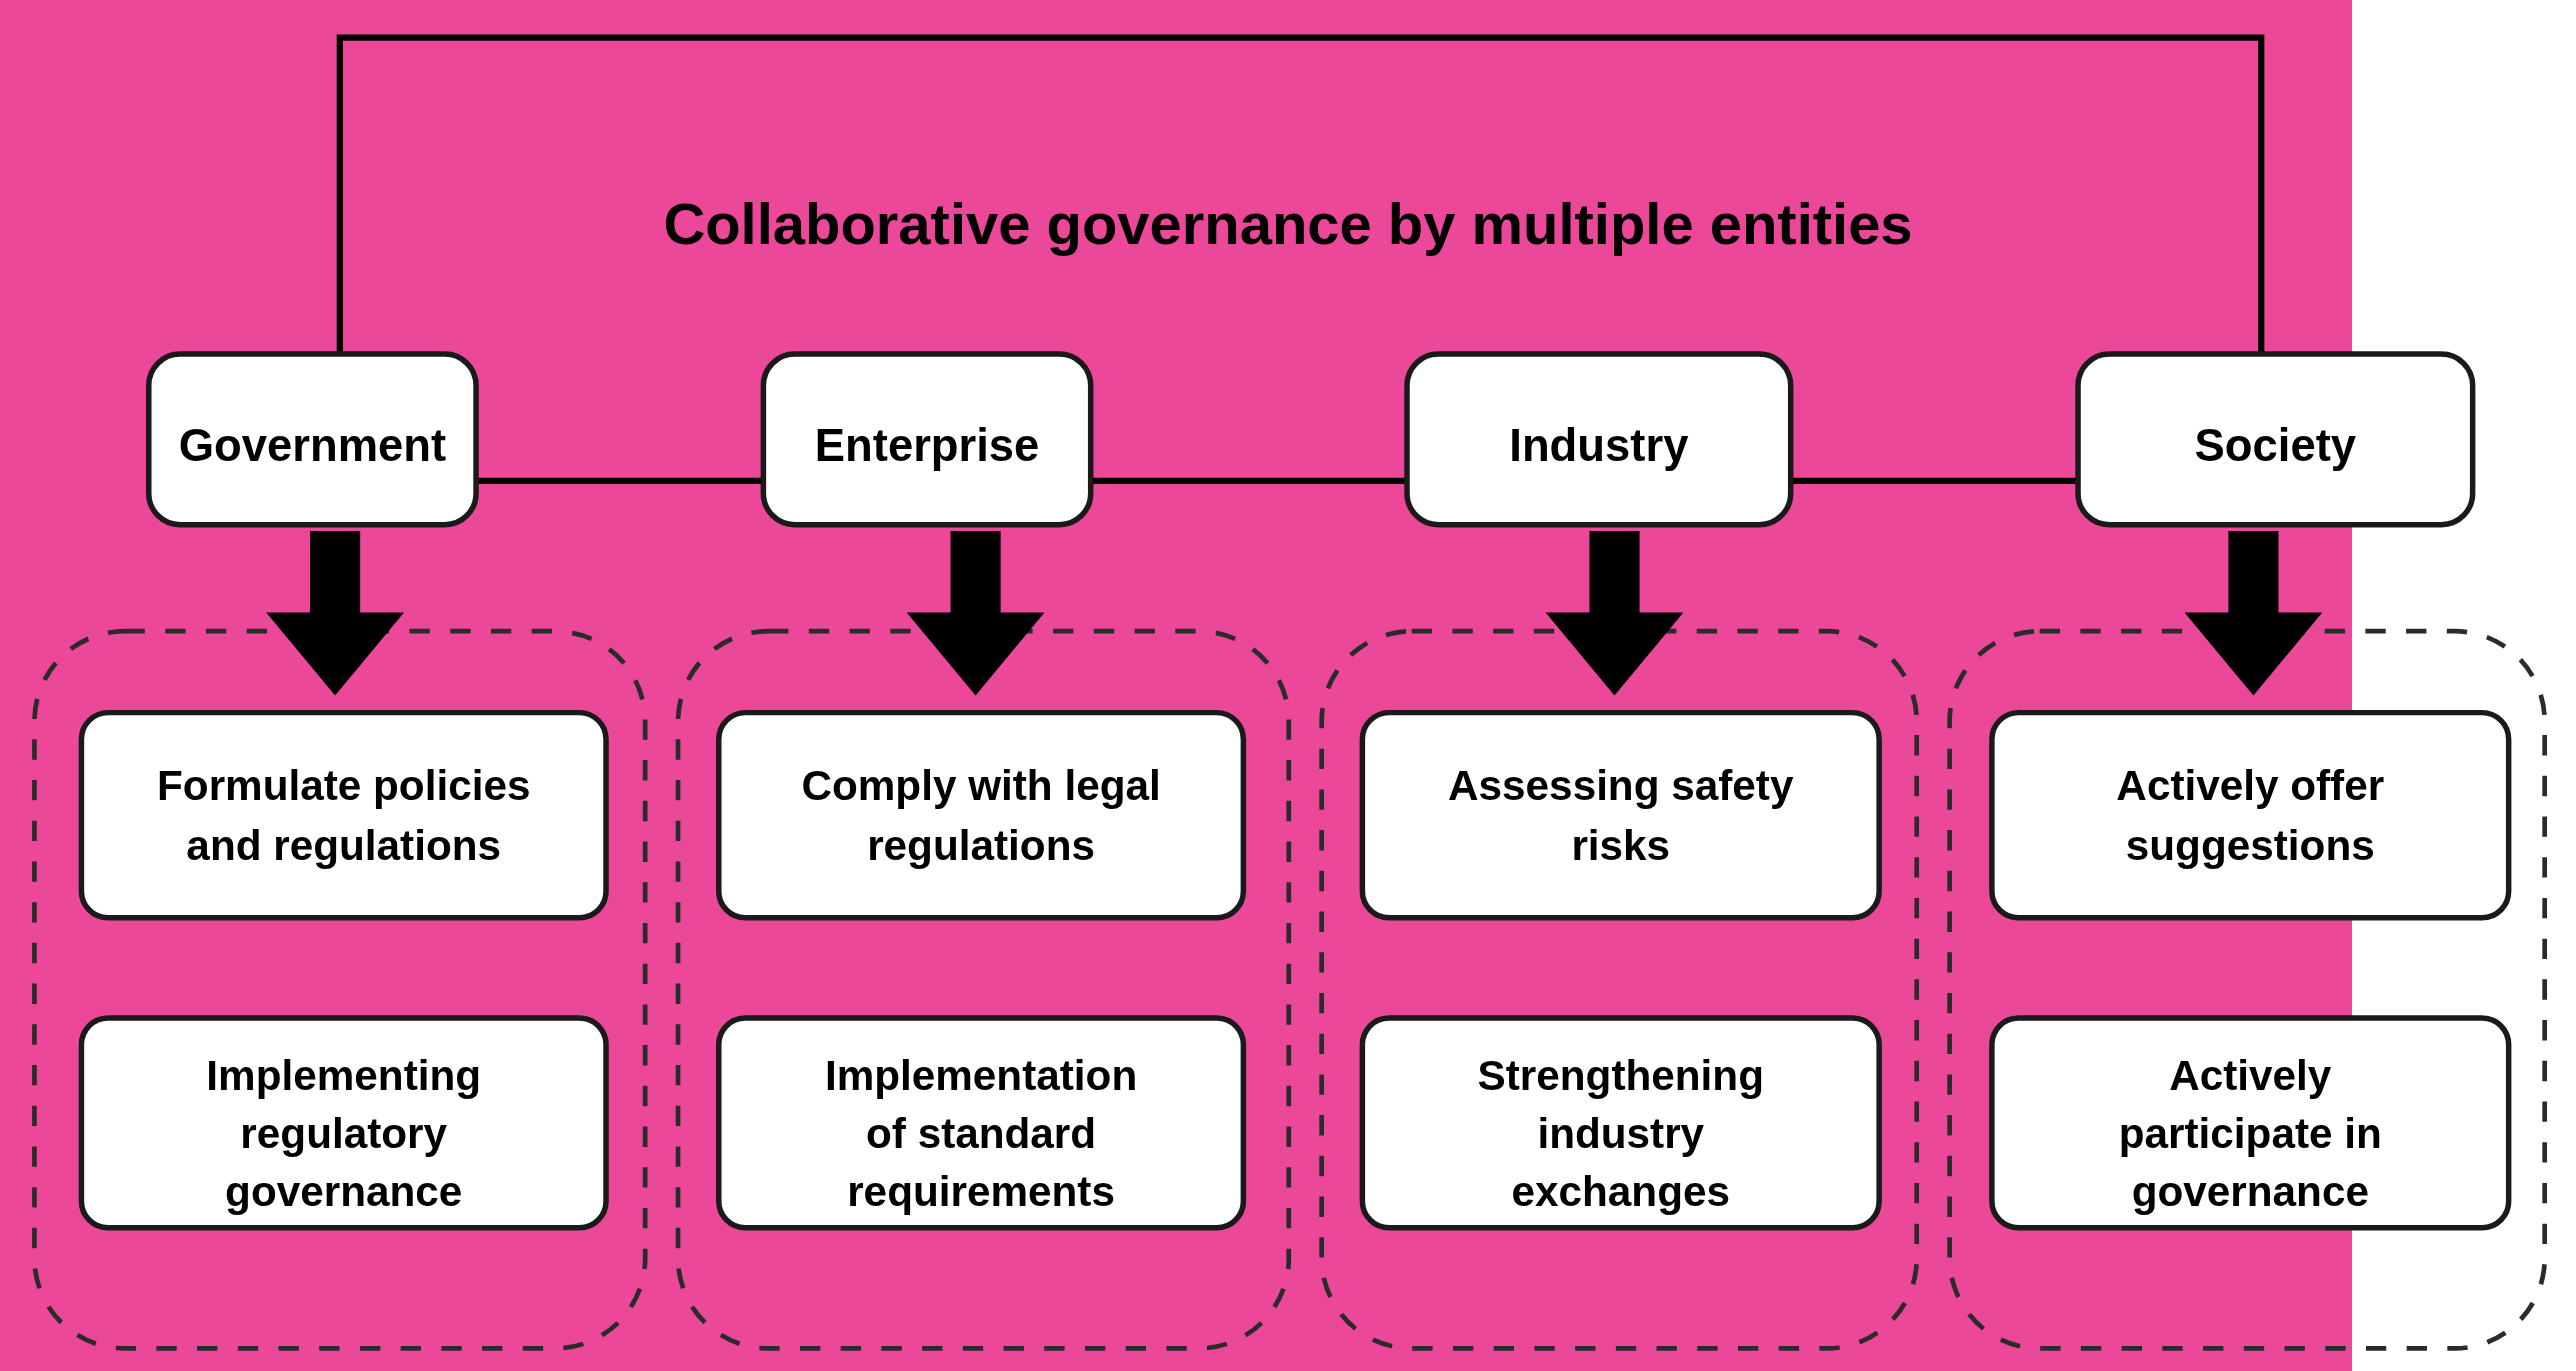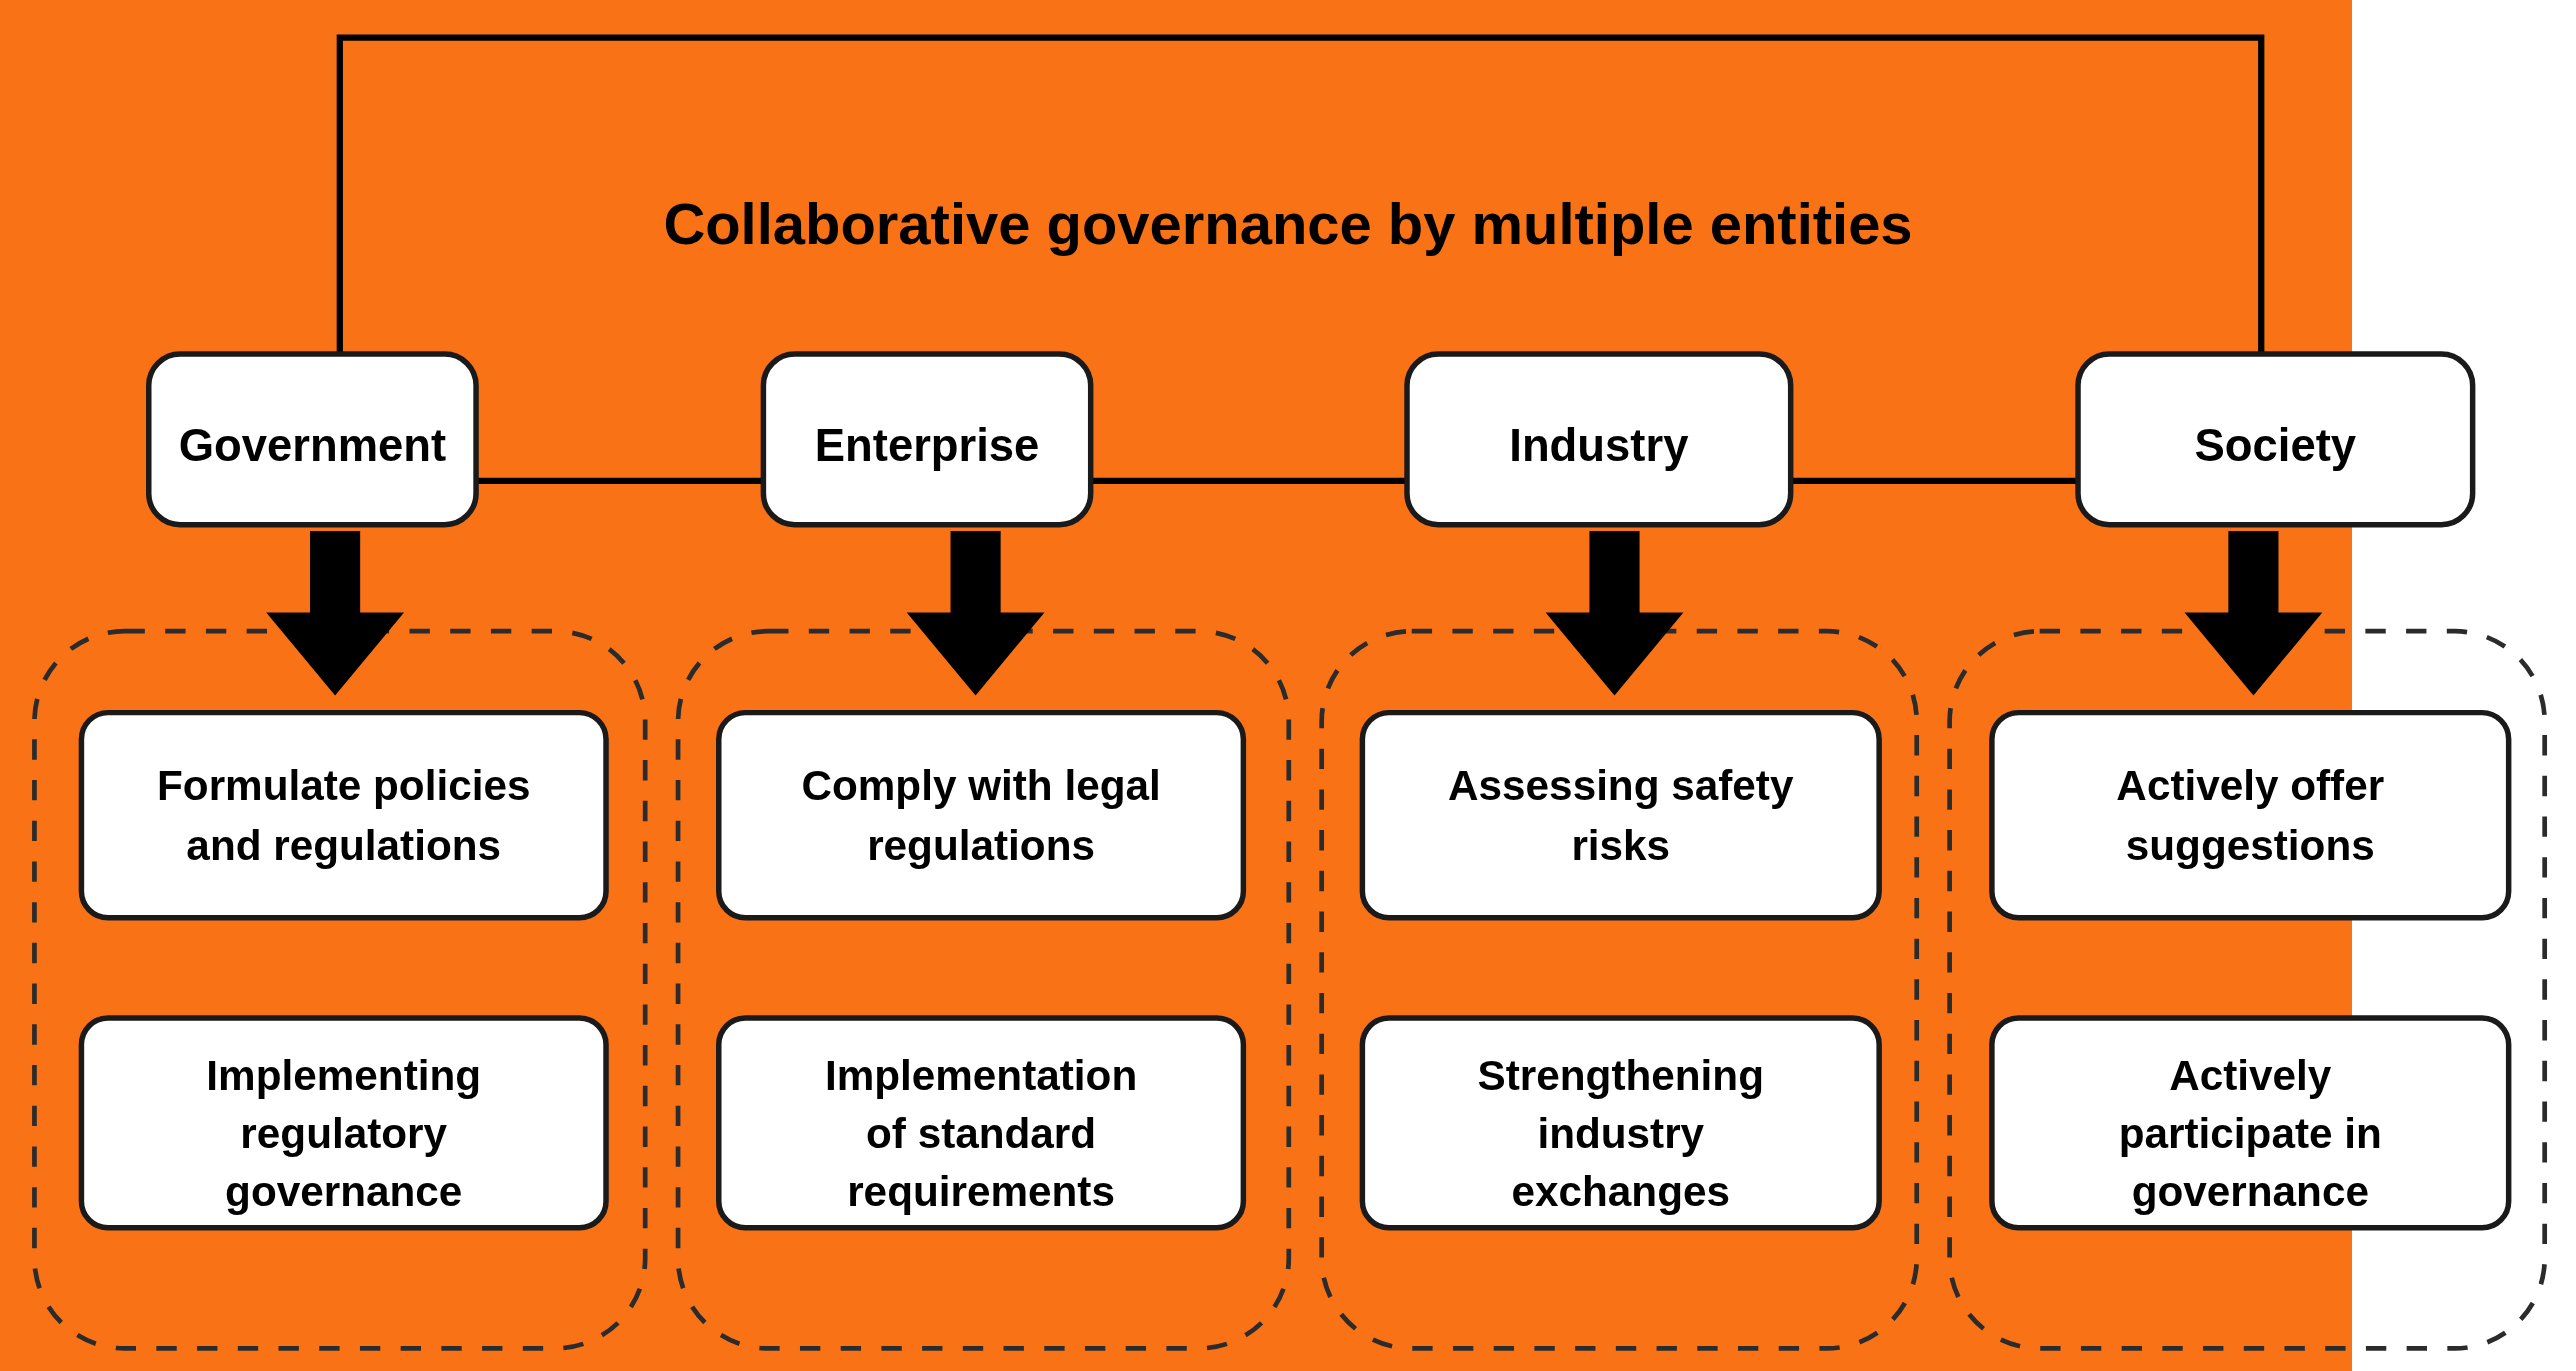--- a/index.html
+++ b/index.html
@@ -10,21 +10,21 @@
   body {
     width: 2576px;
     height: 1372px;
     font-family: "Liberation Sans", sans-serif;
     overflow: hidden;
   }
   #diagram-root {
     position: relative;
     width: 2352px;
     height: 1372px;
-    background: #f97316;
+    background: #ec4899;
   }
   svg.diagram-svg {
     display: block;
     width: 2576px;
     height: 1372px;
   }
   .box-label {
     font-family: "Liberation Sans", sans-serif;
     font-weight: bold;
     fill: #000000;

